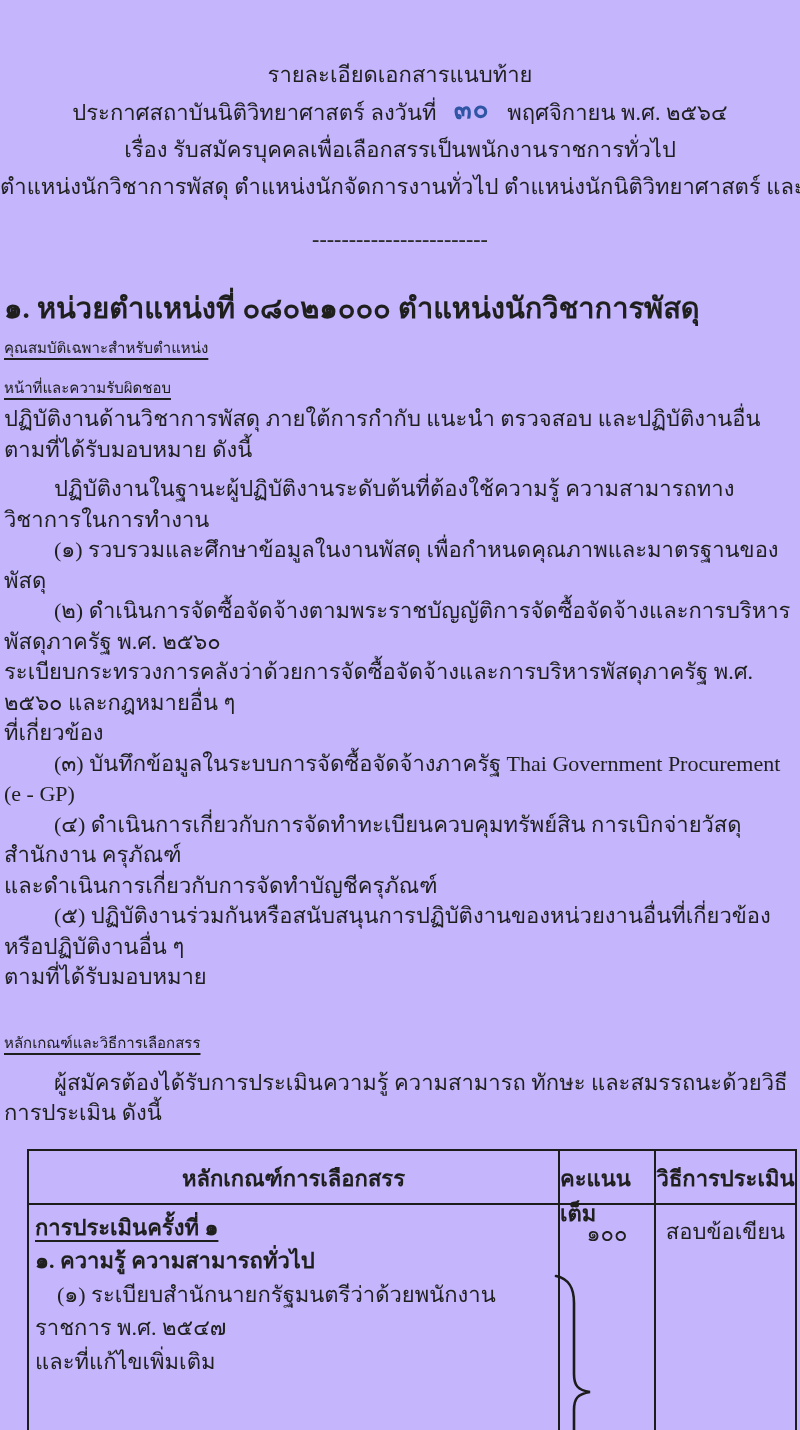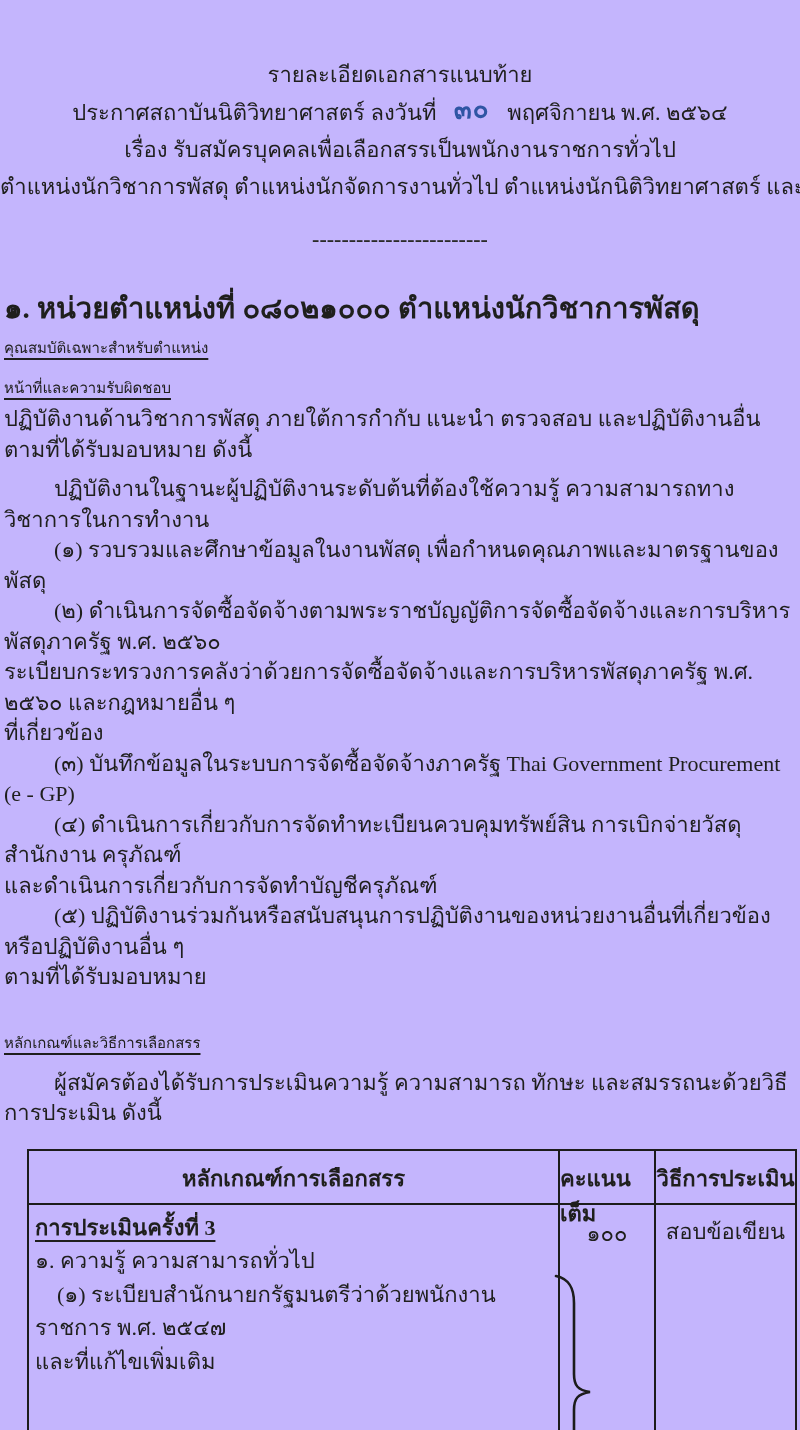--- a/index.html
+++ b/index.html
@@ -53,21 +53,21 @@
   .c2{width:96px;border-right:2px solid #1c1c1b;box-sizing:border-box;position:relative;}
   .c3{flex:1;}
   .th-cell{display:flex;align-items:flex-start;justify-content:center;padding-top:10px;}
   .crit-cell{padding:6px 6px 0 6px;line-height:33.5px;}
   .crit-u{font-weight:bold;}
   .crit-u > span{
     text-decoration:underline;
     text-decoration-thickness:2px;
     text-underline-offset:5px;
   }
-  .crit-b{font-weight:normal;}
+  .crit-b{font-weight:bold;}
   .crit-ind{text-indent:22px;}
   .score-top{padding-top:11px;text-align:center;}
   .method-cell{padding-top:9px;text-align:center;}
   .brace{position:absolute;left:-10px;top:68px;width:44px;height:238px;}
 </style>
 </head>
 <body>
 
 <div class="page">
 
@@ -112,21 +112,21 @@
 
     <div class="sel-table">
       <div class="t-row t-head">
         <div class="c1 th-cell">หลักเกณฑ์การเลือกสรร</div>
         <div class="c2 th-cell">คะแนนเต็ม</div>
         <div class="c3 th-cell">วิธีการประเมิน</div>
       </div>
       <div class="t-row t-body">
         <div class="c1 crit-cell">
           <div class="crit-u">
-            <span>การประเมินครั้งที่ 3</span>
+            <span>การประเมินครั้งที่ ๑</span>
           </div>
           <div class="crit-b">๑. ความรู้ ความสามารถทั่วไป</div>
           <div class="crit-ind">(๑) ระเบียบสำนักนายกรัฐมนตรีว่าด้วยพนักงานราชการ พ.ศ. ๒๕๔๗</div>
           <div>และที่แก้ไขเพิ่มเติม</div>
 
         </div>
         <div class="c2">
           <div class="score-top">๑๐๐</div>
           <svg class="brace" viewBox="0 0 44 238">
             <path d="M 6 3 C 20 6 24 16 24 30 L 24 101 C 24 113 28 117 40 119 C 28 121 24 125 24 137 L 24 208 C 24 222 20 232 6 235" fill="none" stroke="#1c1c1b" stroke-width="2.6" stroke-linecap="round"></path>

